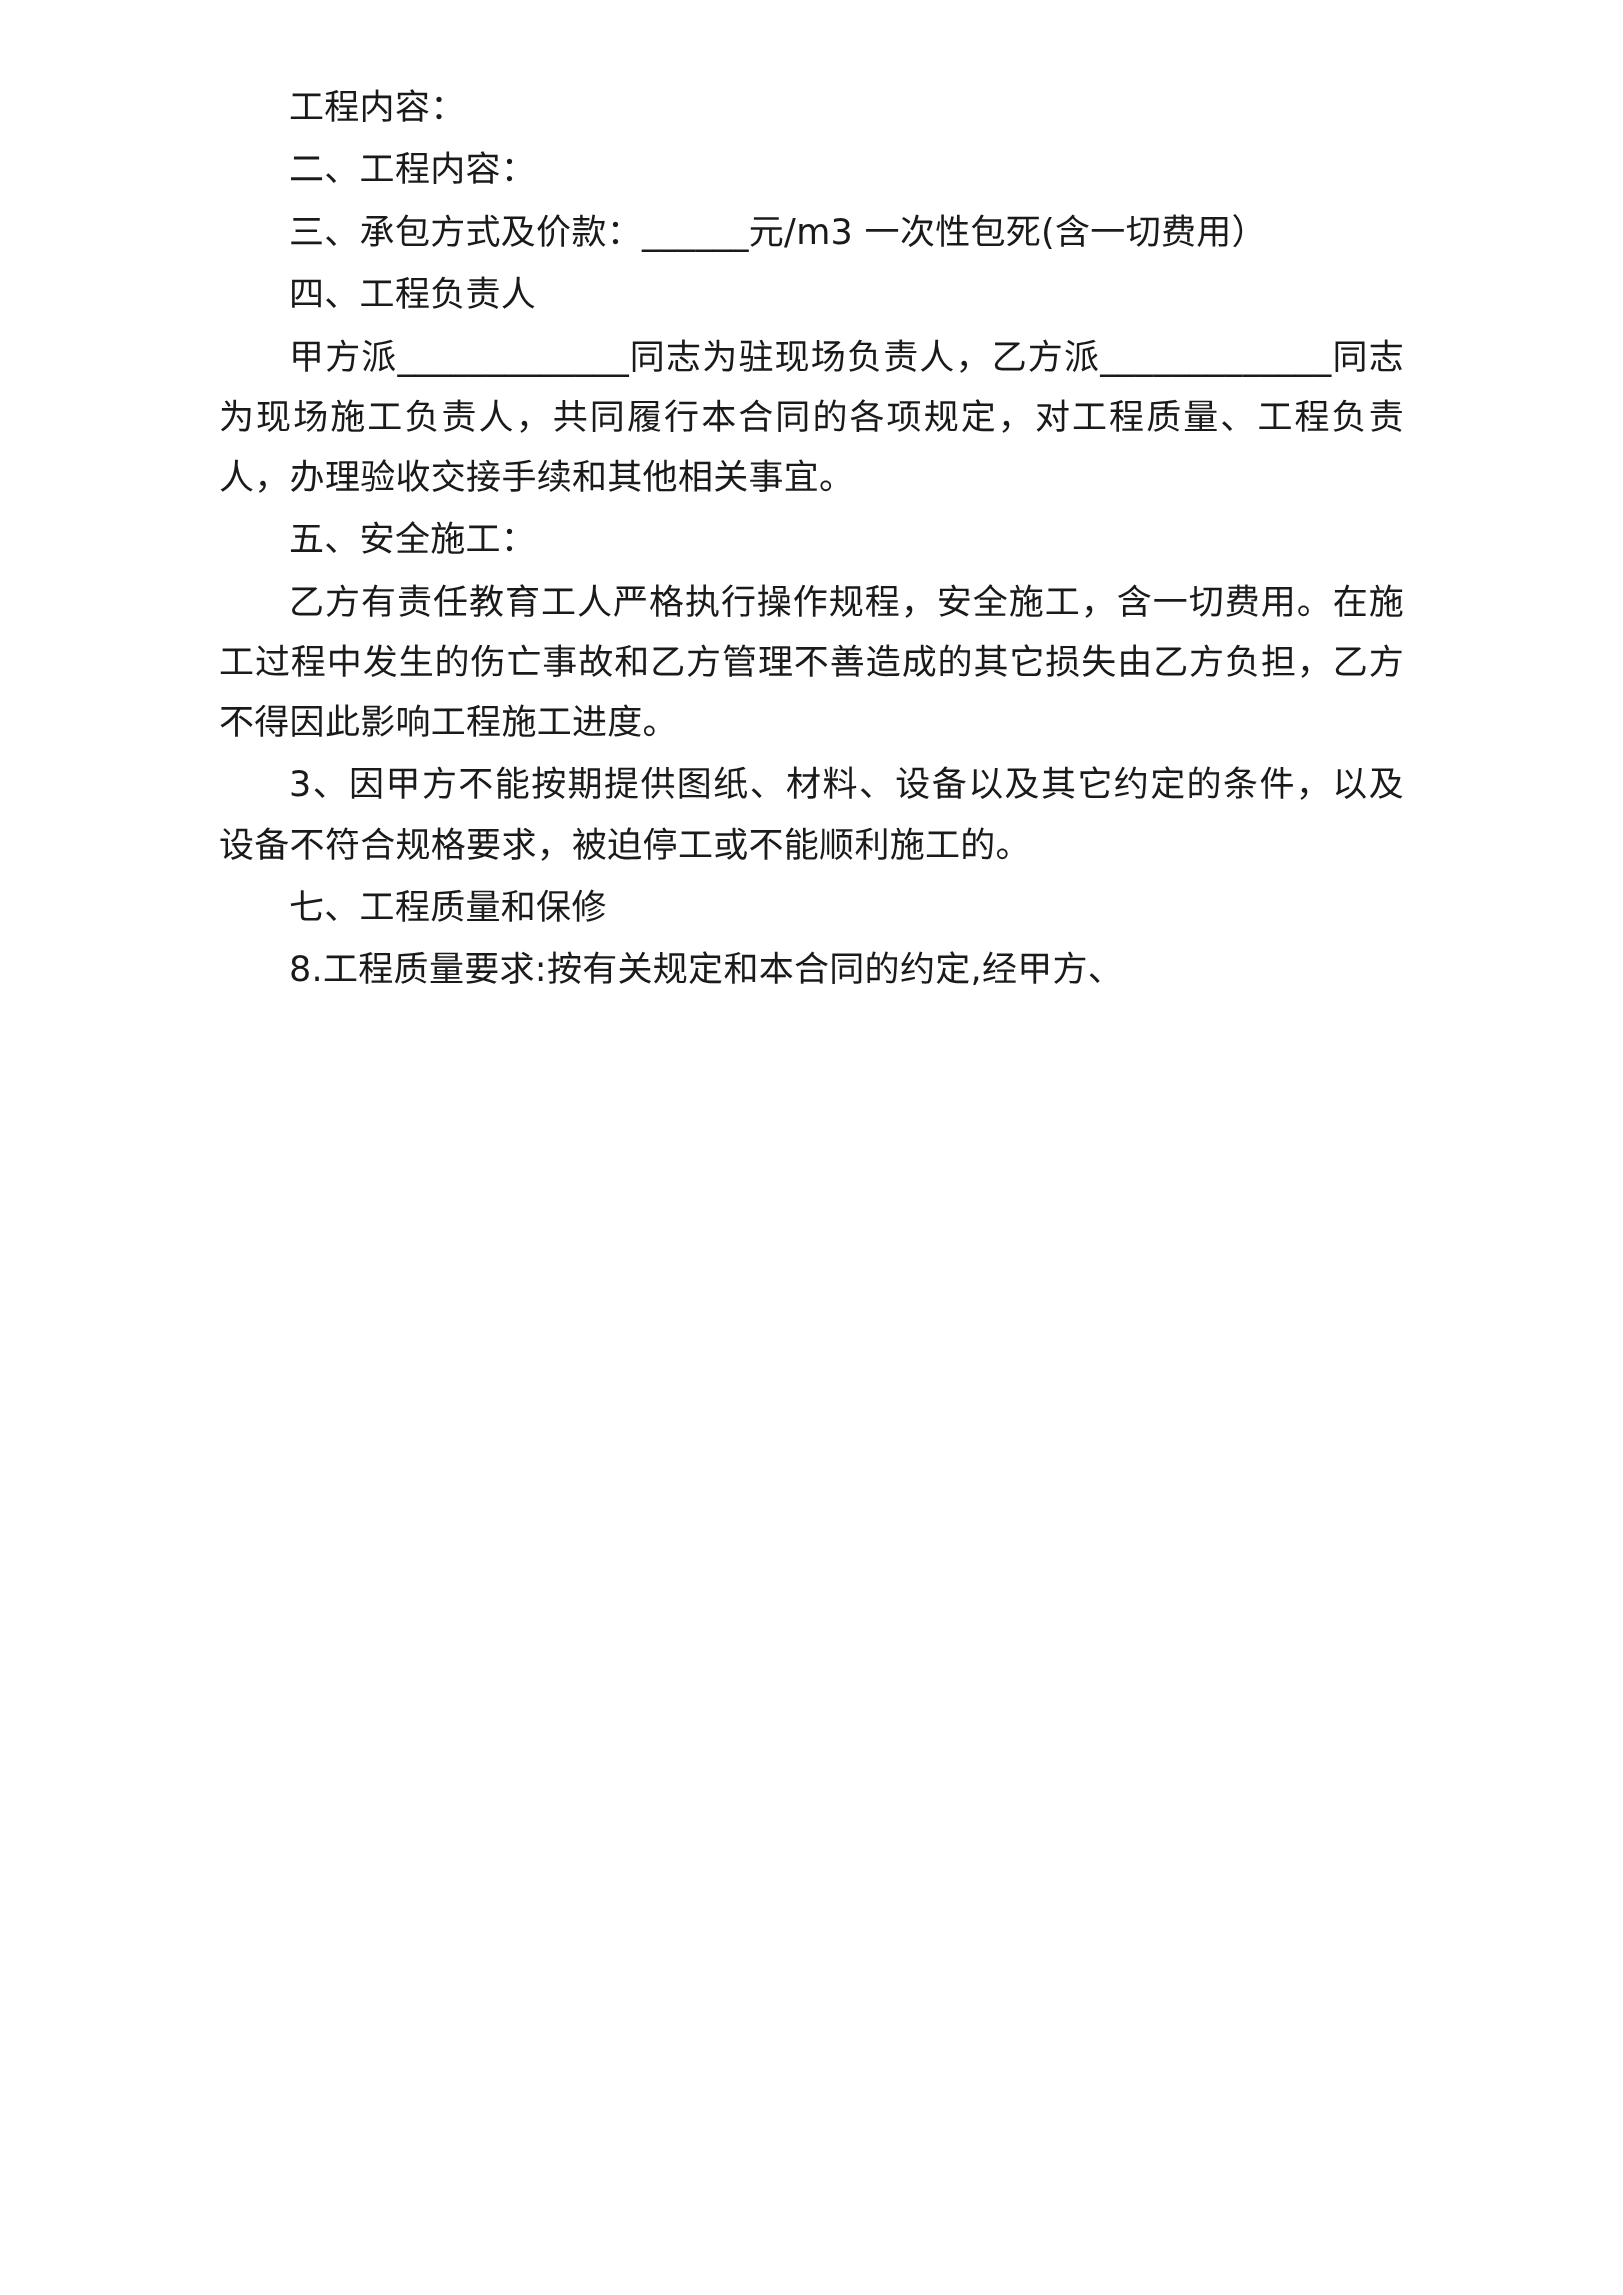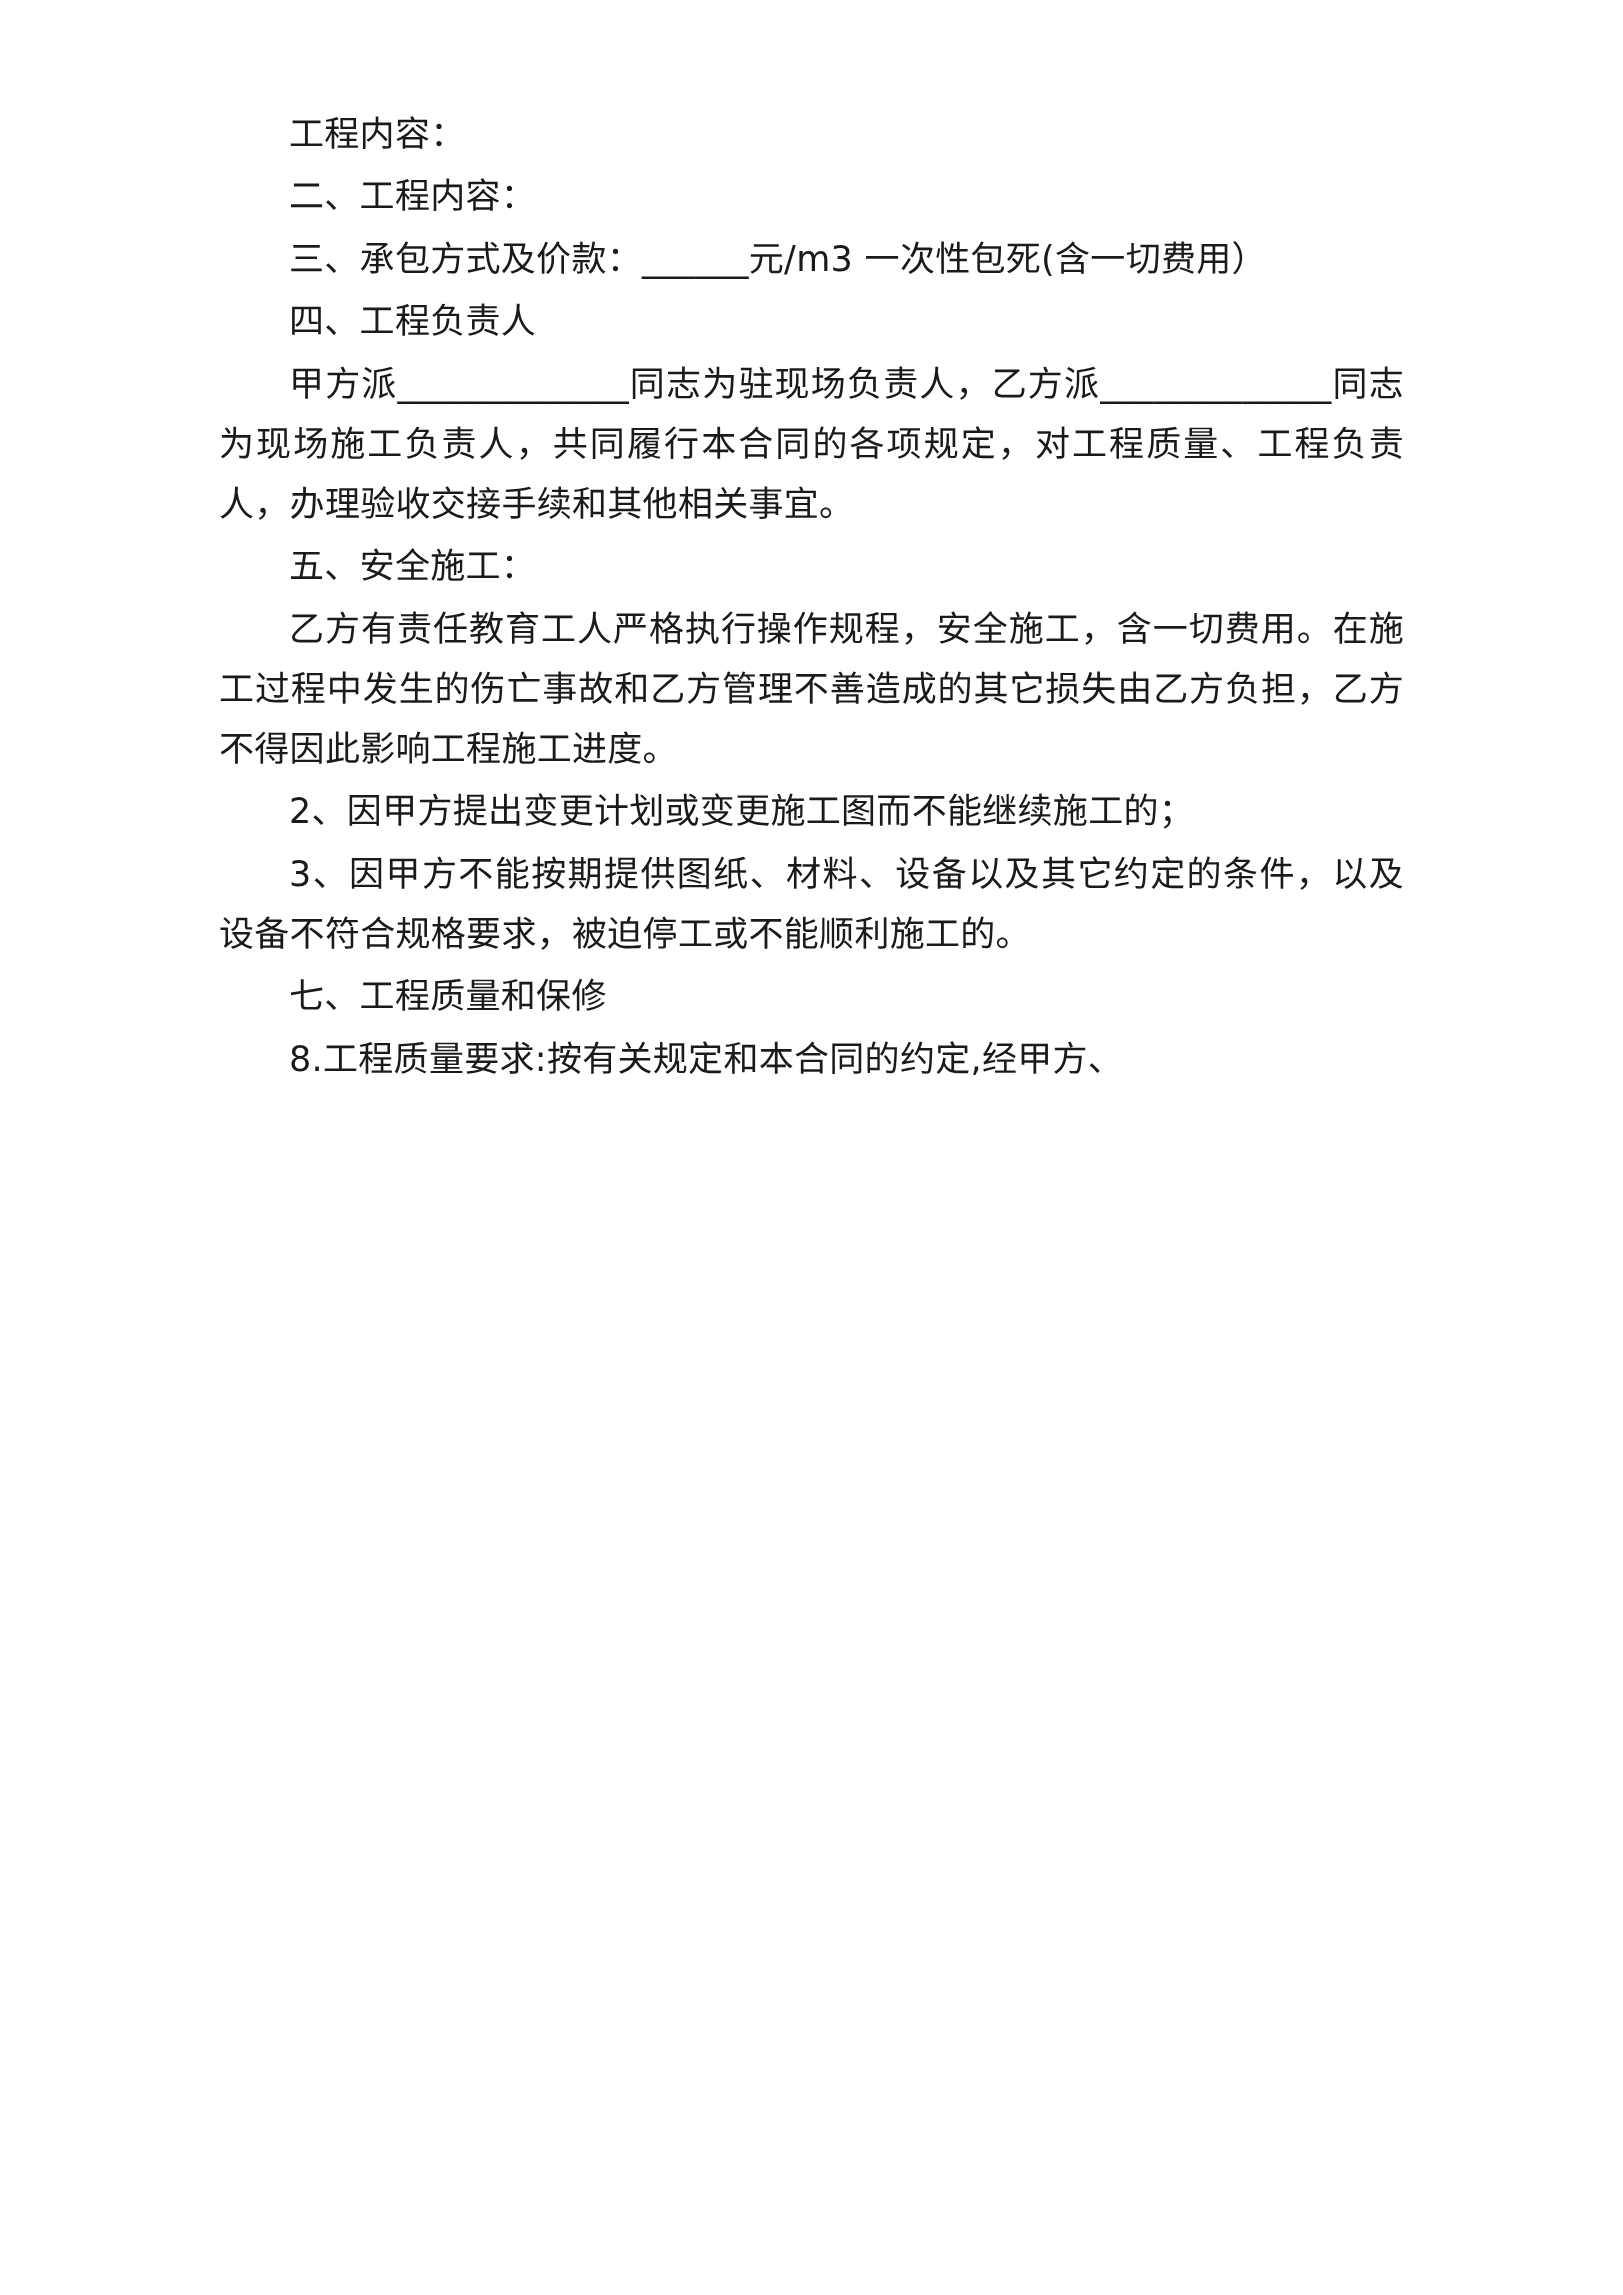--- a/index.html
+++ b/index.html
@@ -10,21 +10,21 @@
   }
   body {
     font-family: "DejaVu Sans", "Liberation Sans", sans-serif;
   }
   .page {
     width: 1623px;
     height: 2268px;
     background: #ffffff;
     position: relative;
     box-sizing: border-box;
-    padding: 104px 219px 168px 219px;
+    padding: 77px 219px 168px 219px;
     overflow: hidden;
   }
   .doc-body {
     font-size: 35px;
     line-height: 1.72;
     color: #1a1a1a;
     letter-spacing: 0.3px;
     text-align: justify;
   }
   .para {
@@ -39,19 +39,18 @@
 
 <div class="page">
   <div class="doc-body">
     <p class="para">工程内容：</p>
     <p class="para">二、工程内容：</p>
     <p class="para">三、承包方式及价款：______元/m3 一次性包死(含一切费用）</p>
     <p class="para">四、工程负责人</p>
     <p class="para">甲方派_____________同志为驻现场负责人，乙方派_____________同志为现场施工负责人，共同履行本合同的各项规定，对工程质量、工程负责人，办理验收交接手续和其他相关事宜。</p>
     <p class="para">五、安全施工：</p>
     <p class="para">乙方有责任教育工人严格执行操作规程，安全施工，含一切费用。在施工过程中发生的伤亡事故和乙方管理不善造成的其它损失由乙方负担，乙方不得因此影响工程施工进度。</p>
-    <p class="para">2、因甲方提出变更计划或变更施工图而不能继续施工的；</p>
     <p class="para">3、因甲方不能按期提供图纸、材料、设备以及其它约定的条件，以及设备不符合规格要求，被迫停工或不能顺利施工的。</p>
     <p class="para">七、工程质量和保修</p>
     <p class="para">8.工程质量要求:按有关规定和本合同的约定,经甲方、</p>
   </div>
 </div>
 
 
 </body></html>

